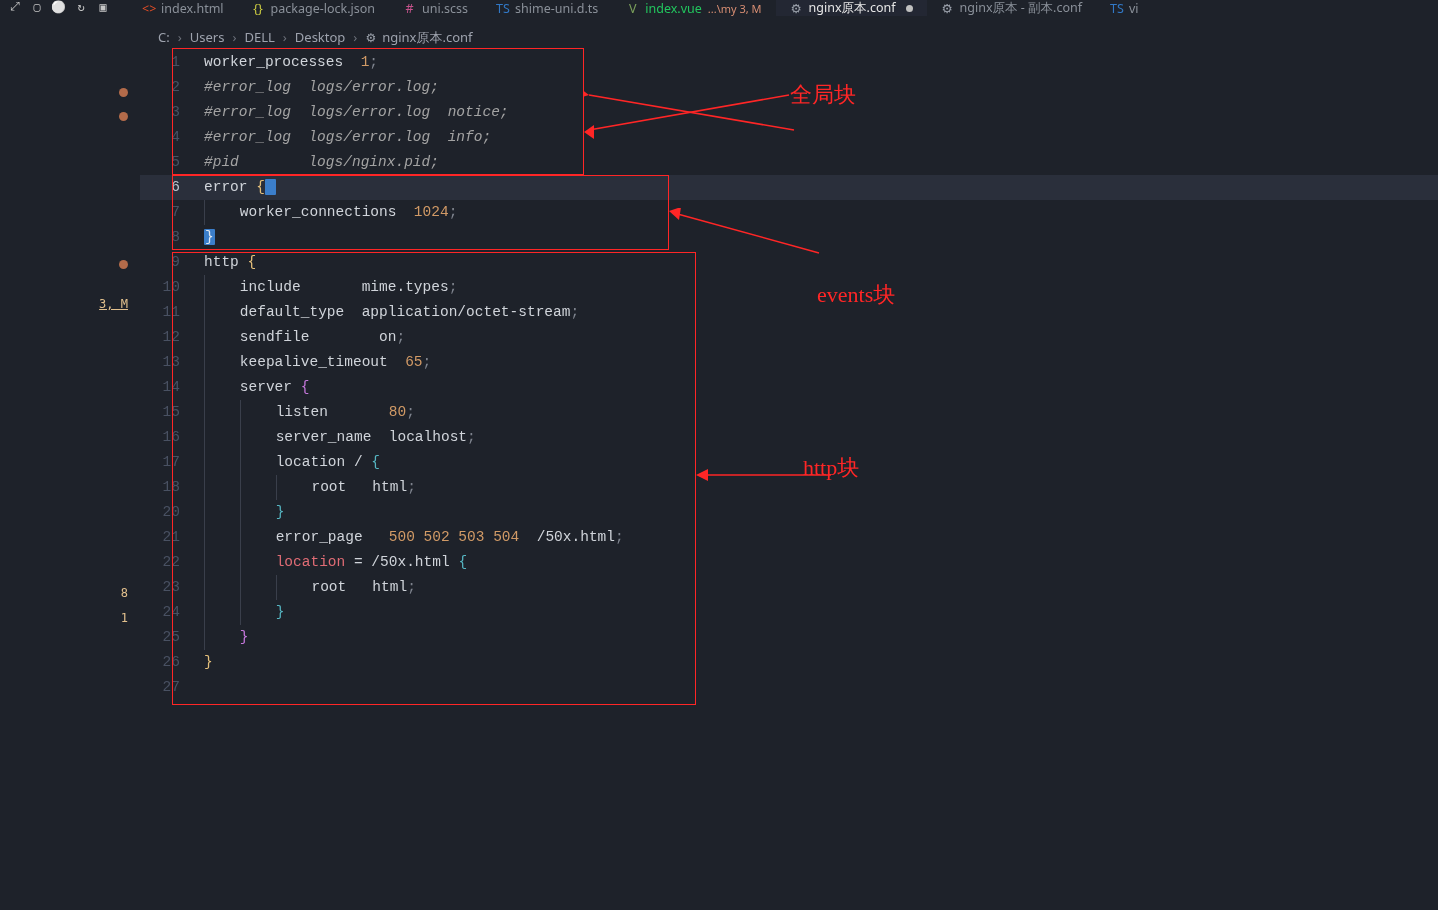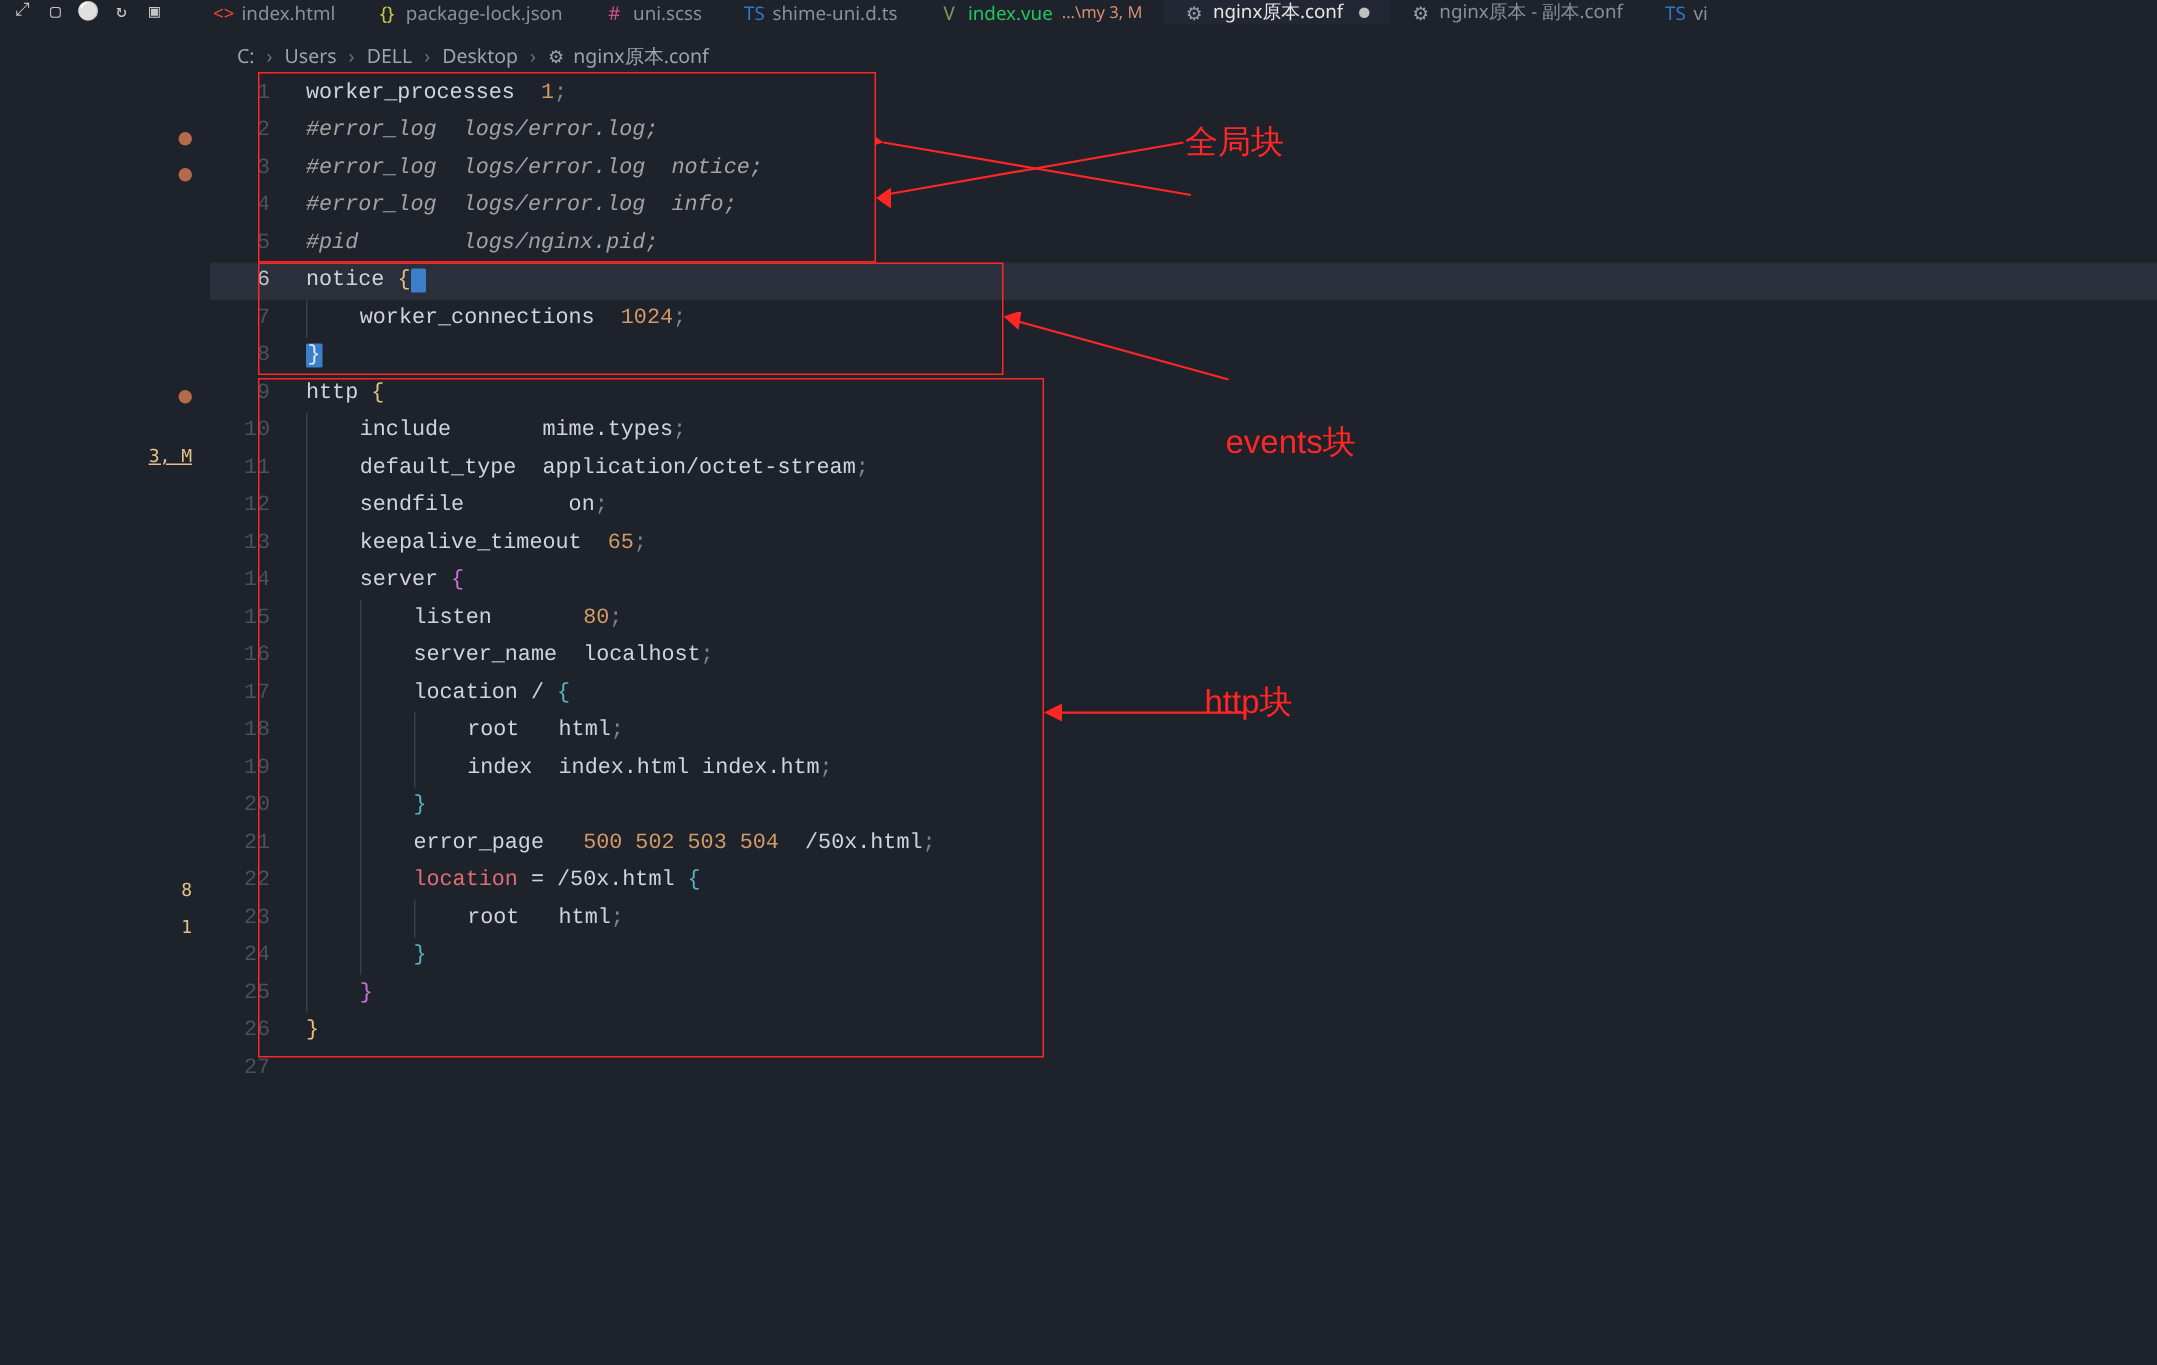--- a/index.html
+++ b/index.html
@@ -122,21 +122,21 @@
     pointer-events: none;
   }
   .annot-arrow {
     position: absolute;
     pointer-events: none;
   }
   .annot-label {
     position: absolute;
     color: #ff2626;
     font-size: 22px;
-    font-family: Liberation Sans, sans-serif;
+    font-family: Liberation Serif, serif;
     font-weight: 400;
     white-space: nowrap;
   }
   .file-ico { display:inline-block; width:13px; text-align:center; }
   .ico-html { color:#e44d26;}
   .ico-json { color:#cbcb41;}
   .ico-scss { color:#c6538c;}
   .ico-ts   { color:#3178c6;}
   .ico-vue  { color:#7ba05b;}
   .ico-conf { color:#9aa0aa;}
@@ -230,21 +230,21 @@
     <div class="line">
         <div class="lineno">4</div>
         <div class="code"><span class="comment">#error_log  logs/error.log  info;</span></div>
       </div>
     <div class="line">
         <div class="lineno">5</div>
         <div class="code"><span class="comment">#pid        logs/nginx.pid;</span></div>
       </div>
     <div class="line current">
         <div class="lineno">6</div>
-        <div class="code"><span class="tok-white">notice</span> <span class="brace-y">{</span><span class="highlight-cursor">&nbsp;</span></div>
+        <div class="code"><span class="tok-white">error</span> <span class="brace-y">{</span><span class="highlight-cursor">&nbsp;</span></div>
       </div>
     <div class="line">
         <div class="lineno">7</div>
         <div class="code"><span class="indent-guide"></span>    <span class="tok-white">worker_connections</span>  <span class="num">1024</span><span class="semi">;</span></div>
       </div>
     <div class="line">
         <div class="lineno">8</div>
         <div class="code"><span class="highlight-cursor brace-y">}</span></div>
       </div>
     <div class="line">
@@ -279,24 +279,20 @@
         <div class="lineno">16</div>
         <div class="code"><span class="indent-guide"></span>    <span class="indent-guide"></span>    <span class="tok-white">server_name</span>  <span class="tok-white">localhost</span><span class="semi">;</span></div>
       </div>
     <div class="line">
         <div class="lineno">17</div>
         <div class="code"><span class="indent-guide"></span>    <span class="indent-guide"></span>    <span class="tok-white">location</span> <span class="tok-white">/</span> <span class="brace-b">{</span></div>
       </div>
     <div class="line">
         <div class="lineno">18</div>
         <div class="code"><span class="indent-guide"></span>    <span class="indent-guide"></span>    <span class="indent-guide"></span>    <span class="tok-white">root</span>   <span class="tok-white">html</span><span class="semi">;</span></div>
-      </div>
-    <div class="line">
-        <div class="lineno">19</div>
-        <div class="code"><span class="indent-guide"></span>    <span class="indent-guide"></span>    <span class="indent-guide"></span>    <span class="tok-white">index</span>  <span class="tok-white">index.html index.htm</span><span class="semi">;</span></div>
       </div>
     <div class="line">
         <div class="lineno">20</div>
         <div class="code"><span class="indent-guide"></span>    <span class="indent-guide"></span>    <span class="brace-b">}</span></div>
       </div>
     <div class="line">
         <div class="lineno">21</div>
         <div class="code"><span class="indent-guide"></span>    <span class="indent-guide"></span>    <span class="tok-white">error_page</span>   <span class="num">500 502 503 504</span>  <span class="tok-white">/50x.html</span><span class="semi">;</span></div>
       </div>
     <div class="line">

